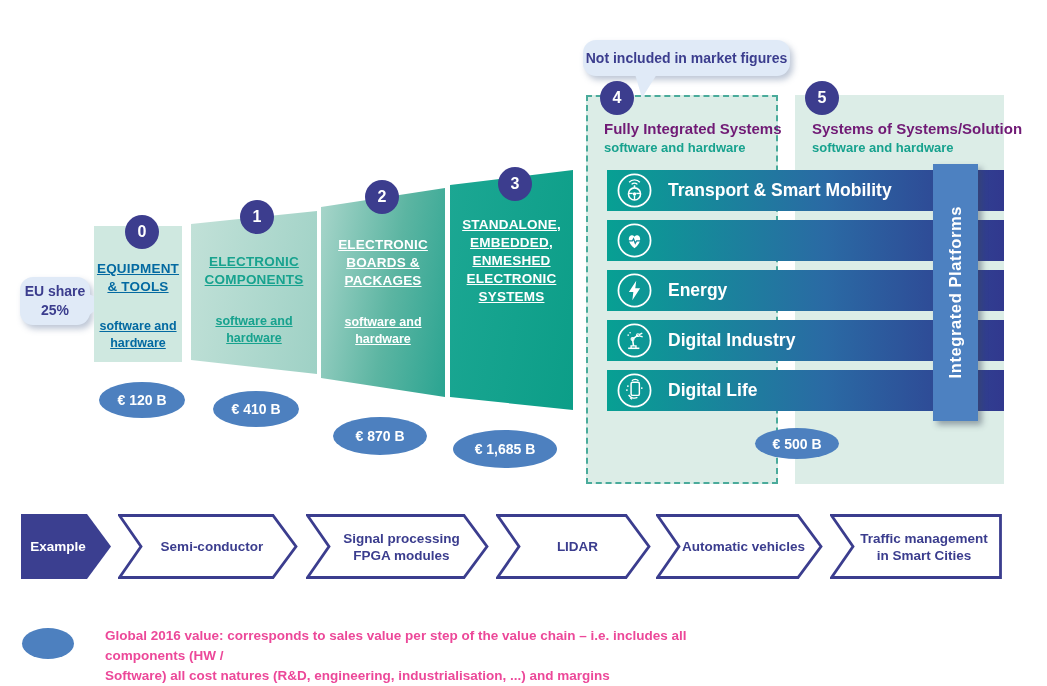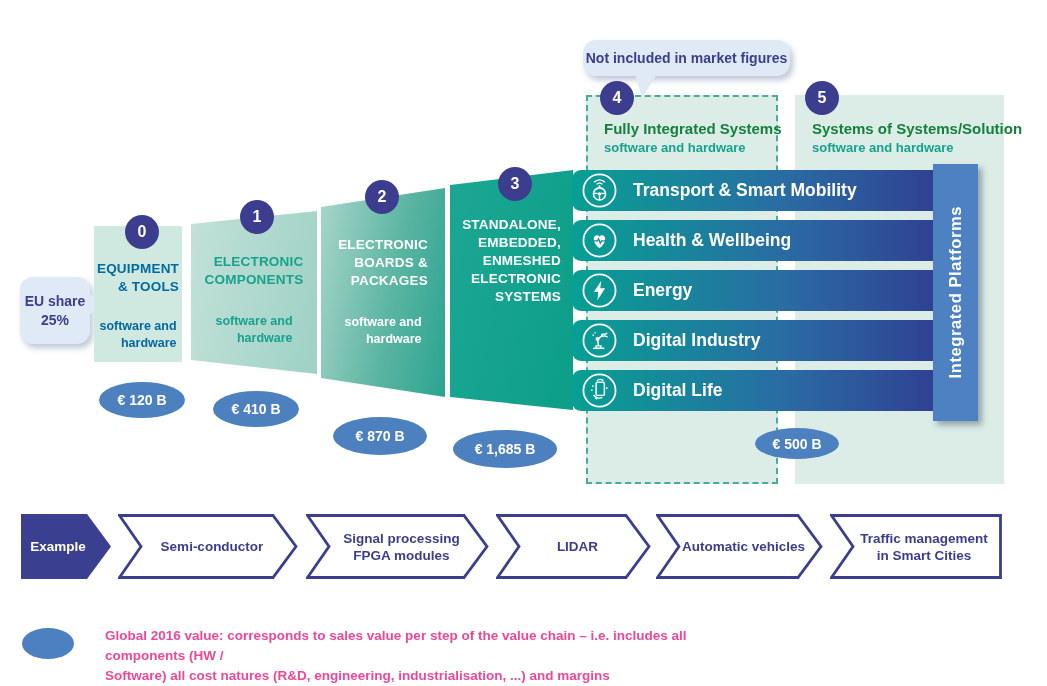--- a/index.html
+++ b/index.html
@@ -4,32 +4,32 @@
 <style>
   * { margin:0; padding:0; box-sizing:border-box; }
   body { background:#ffffff; font-family:"Liberation Sans", sans-serif; }
   .canvas { position:relative; width:1047px; height:686px; background:#fff; overflow:hidden; }
   .pre { white-space:pre-line; }
 
   
   .bubble { position:absolute; background:#e0eaf7; border-radius:13px;
             box-shadow:3px 4px 6px rgba(110,130,165,.45);
             color:#3b3d8e; font-weight:bold; display:flex; align-items:center; justify-content:center; text-align:center; }
-  .eu-bubble { left:20px; top:277px; width:70px; height:67px; font-size:14px; line-height:19px; }
+  .eu-bubble { left:20px; top:277px; width:70px; height:48px; font-size:14px; line-height:19px; }
   .eu-pointer { position:absolute; left:66px; top:16px; width:0; height:0;
                 border-top:8px solid transparent; border-bottom:17px solid transparent;
                 border-left:20px solid #e0eaf7; }
   .top-bubble { left:583px; top:40px; width:207px; height:36px; font-size:14px; }
   .top-pointer { position:absolute; left:52px; top:34px; width:0; height:0;
                  border-left:7px solid transparent; border-right:15px solid transparent;
                  border-top:24px solid #e0eaf7; }
 
   
   .stage { position:absolute; display:flex; flex-direction:column; align-items:center;
-           text-align:right; }
+           text-align:center;text-decoration:underline; }
   .stage-title { font-weight:bold; font-size:13.5px; line-height:18px; letter-spacing:.2px; }
   .stage-sub { font-weight:bold; font-size:12.5px; line-height:17px; }
   .s0 { left:94px; top:226px; width:88px; height:136px; background:#cfe8e0;
         color:#0369a1; padding-top:34px; }
   .s0 .stage-sub { margin-top:22px; }
   .s1 { left:191px; top:211px; width:126px; height:163px; color:#17a28e;
         background:linear-gradient(100deg,#c2e1d8,#9ed1c5);
         clip-path:polygon(0 13px,100% 0,100% 163px,0 149px); padding-top:42px; }
   .s1 .stage-sub { margin-top:24px; }
   .s2 { left:321px; top:188px; width:124px; height:209px; color:#ffffff;
@@ -47,27 +47,27 @@
 
   
   .vellipse { position:absolute; background:#4d80bf; border-radius:50%;
               color:#fff; font-weight:bold; font-size:14px;
               display:flex; align-items:center; justify-content:center; z-index:7; }
 
   
   .bigbox { position:absolute; top:95px; height:389px; background:#dcede7; }
   .box4 { left:586px; width:192px; border:2px dashed #4aab9b; }
   .box5 { left:795px; width:209px; }
-  .box-title { position:absolute; color:#15803d; font-weight:bold; font-size:15px; z-index:3; }
+  .box-title { position:absolute; color:#701a75; font-weight:bold; font-size:15px; z-index:3; }
   .box-sub { position:absolute; color:#17a28e; font-weight:bold; font-size:13px; z-index:3; }
 
   
-  .bar { position:absolute; left:572px; width:397px; height:41px; z-index:4;
+  .bar { position:absolute; left:607px; width:397px; height:41px; z-index:4;
          background:linear-gradient(90deg,#07a093 0%,#2a6aa4 55%,#31388e 100%);
-         display:flex; align-items:center; color:#fff; font-weight:bold; font-size:17.5px;border-radius:9px; }
+         display:flex; align-items:center; color:#fff; font-weight:bold; font-size:17.5px; }
   .bar .icn { margin-left:9px; width:37px; height:37px; flex:0 0 auto; }
   .bar .lbl { margin-left:15px; }
 
   
   .iplat { position:absolute; left:933px; top:164px; width:45px; height:257px;
            background:#4d81c1; box-shadow:4px 4px 6px rgba(60,70,90,.45); z-index:5;
            display:flex; align-items:center; justify-content:center; }
   .iplat span { writing-mode:vertical-rl; transform:rotate(180deg);
                 color:#fff; font-weight:bold; font-size:16.5px; letter-spacing:.6px; }
 
@@ -166,21 +166,20 @@
     </svg>
     <span class="lbl">Transport &amp; Smart Mobility</span>
   </div>
 
   <div class="bar" style="top:220px;">
     <svg class="icn" viewBox="0 0 38 38">
       <circle cx="19" cy="19" r="16.5" fill="none" stroke="#fff" stroke-width="1.8"></circle>
       <path d="M19,27 C11.5,21.5 12,14.5 16,13.7 c1.9,-0.4 3,1.4 3,1.4 c0,0 1.1,-1.8 3,-1.4 c4,0.8 4.5,7.8 -3,13.3 Z" fill="#fff"></path>
       <polyline points="13,19.5 16.8,19.5 18,17.3 19.8,21.8 21.1,19.5 25,19.5" fill="none" stroke="#128a9c" stroke-width="1.3"></polyline>
     </svg>
-    <span class="lbl">Health &amp; Wellbeing</span>
   </div>
 
   <div class="bar" style="top:270px;">
     <svg class="icn" viewBox="0 0 38 38">
       <circle cx="19" cy="19" r="16.5" fill="none" stroke="#fff" stroke-width="1.8"></circle>
       <polygon points="20.8,9 13.2,20.6 17.8,20.6 16.8,29 24.8,16.8 19.8,16.8" fill="#fff"></polygon>
     </svg>
     <span class="lbl">Energy</span>
   </div>
 

